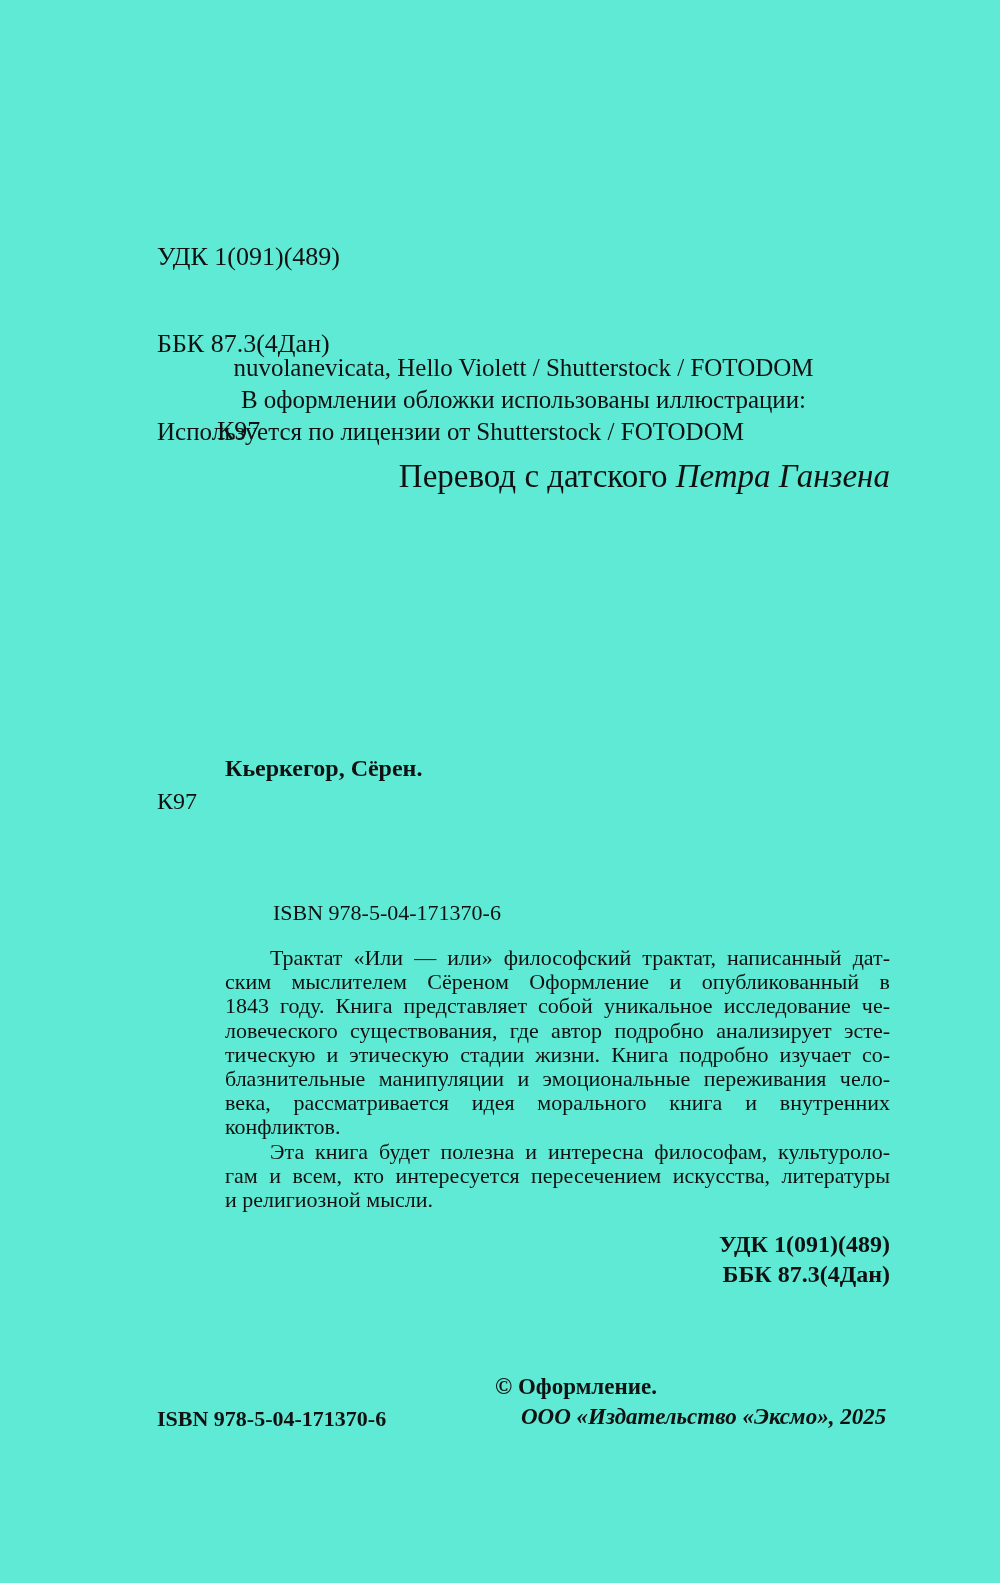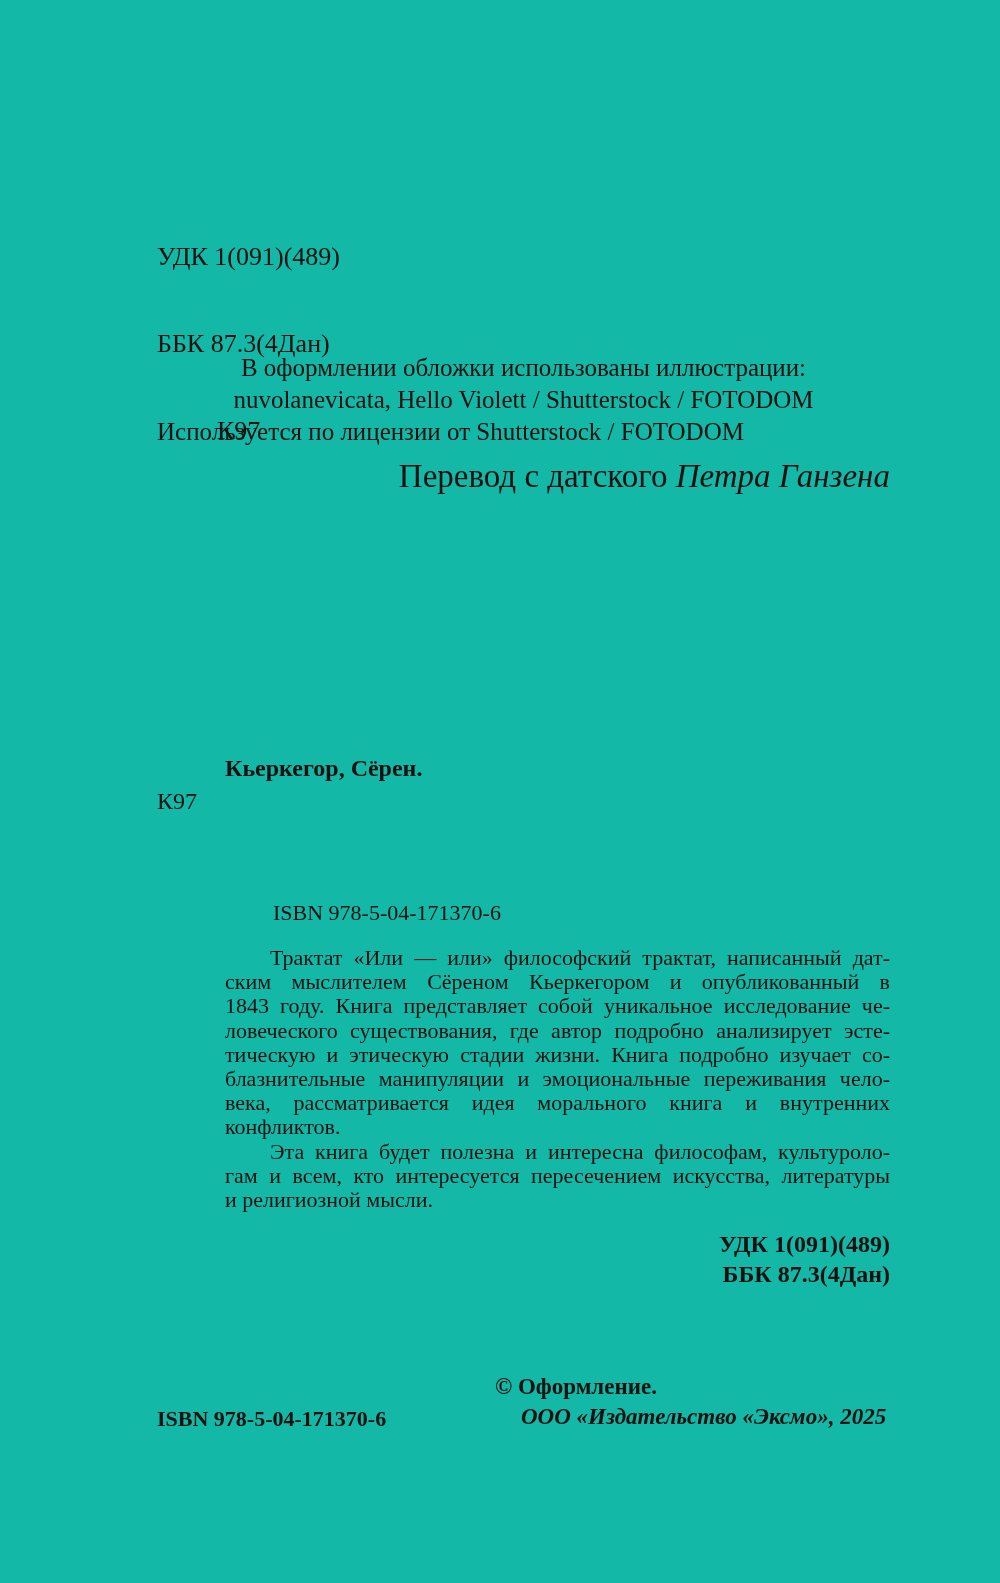--- a/index.html
+++ b/index.html
@@ -4,21 +4,21 @@
 <style>
   html, body {
     margin: 0;
     padding: 0;
     background: #ffffff;
   }
   .page {
     position: relative;
     width: 1000px;
     height: 1583px;
-    background: #14b8a6;
+    background: #5eead4;
     color: #111111;
     font-family: "Liberation Serif", "DejaVu Serif", serif;
     overflow: hidden;
   }
   .abs { position: absolute; }
 
   
   .top-codes {
     left: 157px; top: 184px;
     font-size: 26px; line-height: 29px;
@@ -93,40 +93,40 @@
 
 <div class="page">
 
   <div class="abs top-codes">
     <div>УДК 1(091)(489)</div>
     <div>ББК 87.3(4Дан)</div>
     <div class="k97-indent">К97</div>
   </div>
 
   <div class="abs credits">
+      <div class="jline">nuvolanevicata, Hello Violett / Shutterstock / FOTODOM</div>
       <div class="jline">В оформлении обложки использованы иллюстрации:</div>
-      <div class="jline">nuvolanevicata, Hello Violett / Shutterstock / FOTODOM</div>
       <div class="jline jlast">Используется по лицензии от Shutterstock / FOTODOM</div>
     </div>
 
   <div class="abs translation">
     <span>Перевод с датского </span><span class="translator">Петра Ганзена</span>
   </div>
 
   <div class="abs catalog-card">
     <div class="bib-author">Кьеркегор, Сёрен.</div>
     <div class="bib-code">К97</div>
   </div>
 
   <div class="abs isbn-catalog">ISBN 978-5-04-171370-6</div>
 
   <div class="abs annotation">
     <div class="para">
         <div class="jline">Трактат «Или — или» философский трактат, написанный дат-</div>
-        <div class="jline">ским мыслителем Сёреном Кьеркегором и опубликованный в</div>
+        <div class="jline">ским мыслителем Сёреном Оформление и опубликованный в</div>
         <div class="jline">1843 году. Книга представляет собой уникальное исследование че-</div>
         <div class="jline">ловеческого существования, где автор подробно анализирует эсте-</div>
         <div class="jline">тическую и этическую стадии жизни. Книга подробно изучает со-</div>
         <div class="jline">блазнительные манипуляции и эмоциональные переживания чело-</div>
         <div class="jline">века, рассматривается идея морального книга и внутренних</div>
         <div class="jline jlast">конфликтов.</div>
       </div>
     <div class="para">
         <div class="jline">Эта книга будет полезна и интересна философам, культуроло-</div>
         <div class="jline">гам и всем, кто интересуется пересечением искусства, литературы</div>

